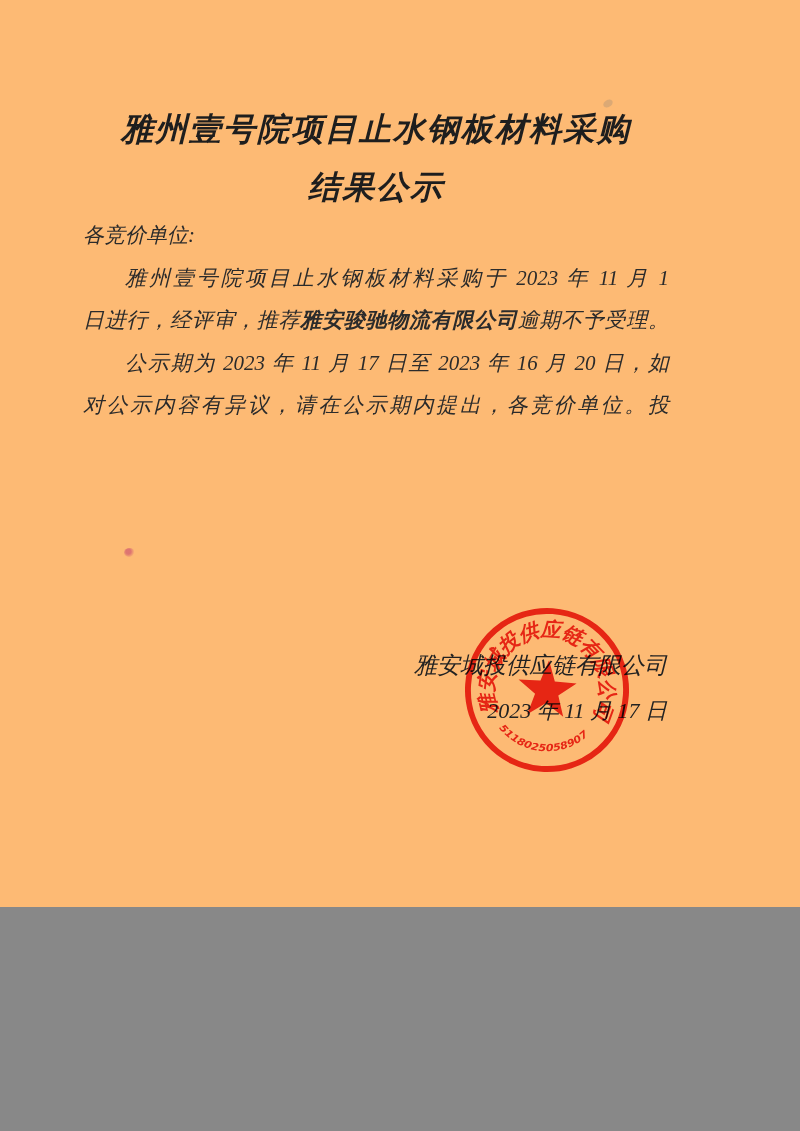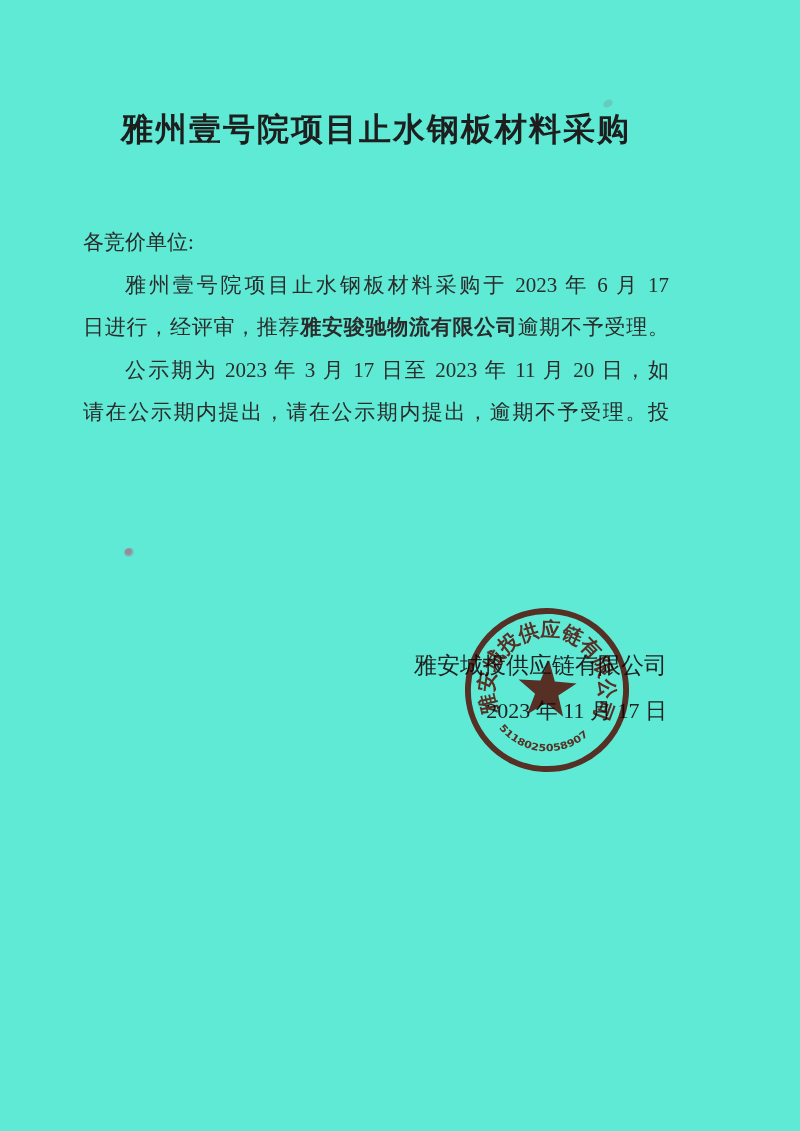--- a/index.html
+++ b/index.html
@@ -1,41 +1,42 @@
 <!DOCTYPE html>
 <html><head>
 <meta charset="utf-8">
 <style>
   html, body { margin: 0; padding: 0; background: #888; }
   .page {
     position: relative;
     width: 800px;
-    height: 1131px;
+    height: 907px;
     margin: 0 auto;
-    background: #5eead4;
+    background: #fdba74;
     overflow: hidden;
     font-family: "Liberation Serif", "DejaVu Serif", serif;
     color: #262626;
+    font-style: italic;
   }
   .title {
     position: absolute;
     top: 100px;
     left: 83px;
     width: 586px;
     margin: 0;
     text-align: center;
     font-size: 32px;
     line-height: 58px;
     font-weight: bold;
     letter-spacing: 2px;
     color: #1e1e1e;
   }
   .doc-body {
     position: absolute;
-    top: 221px;
+    top: 214px;
     left: 83px;
     width: 586px;
     font-size: 21px;
     line-height: 42.5px;
     color: #2b2b2b;
   }
   .line { white-space: normal; }
   .indent { text-indent: 42px; }
   .jl { text-align: justify; text-align-last: justify; }
   .b { font-weight: bold; }
@@ -81,28 +82,29 @@
 </head>
 <body>
 
 <div class="page">
 
   <div class="speck gray"></div>
   <div class="speck pink"></div>
 
   <h1 class="title">
     <div>雅州壹号院项目止水钢板材料采购</div>
+    <div>结果公示</div>
   </h1>
 
   <div class="doc-body">
     <div class="line">各竞价单位:</div>
-    <div class="line indent jl">雅州壹号院项目止水钢板材料采购于 2023 年 6 月 17</div>
+    <div class="line indent jl">雅州壹号院项目止水钢板材料采购于 2023 年 11 月 1</div>
     <div class="line jl"><span>日进行，经评审，推荐</span><span class="b">雅安骏驰物流有限公司</span><span>逾期不予受理。</span></div>
-    <div class="line indent jl">公示期为 2023 年 3 月 17 日至 2023 年 11 月 20 日，如</div>
-    <div class="line jl">请在公示期内提出，请在公示期内提出，逾期不予受理。投</div>
+    <div class="line indent jl">公示期为 2023 年 11 月 17 日至 2023 年 16 月 20 日，如</div>
+    <div class="line jl">对公示内容有异议，请在公示期内提出，各竞价单位。投</div>
   </div>
 
   <div class="signature">
     <div>雅安城投供应链有限公司</div>
     <div class="date">2023 年 11 月 17 日</div>
   </div>
 
   <svg class="stamp" viewBox="0 0 200 200" xmlns="http://www.w3.org/2000/svg">
     <defs>
       <path id="arcTop" d="M 45.4,131.5 A 63,63 0 1,1 154.6,131.5" fill="none"></path>

